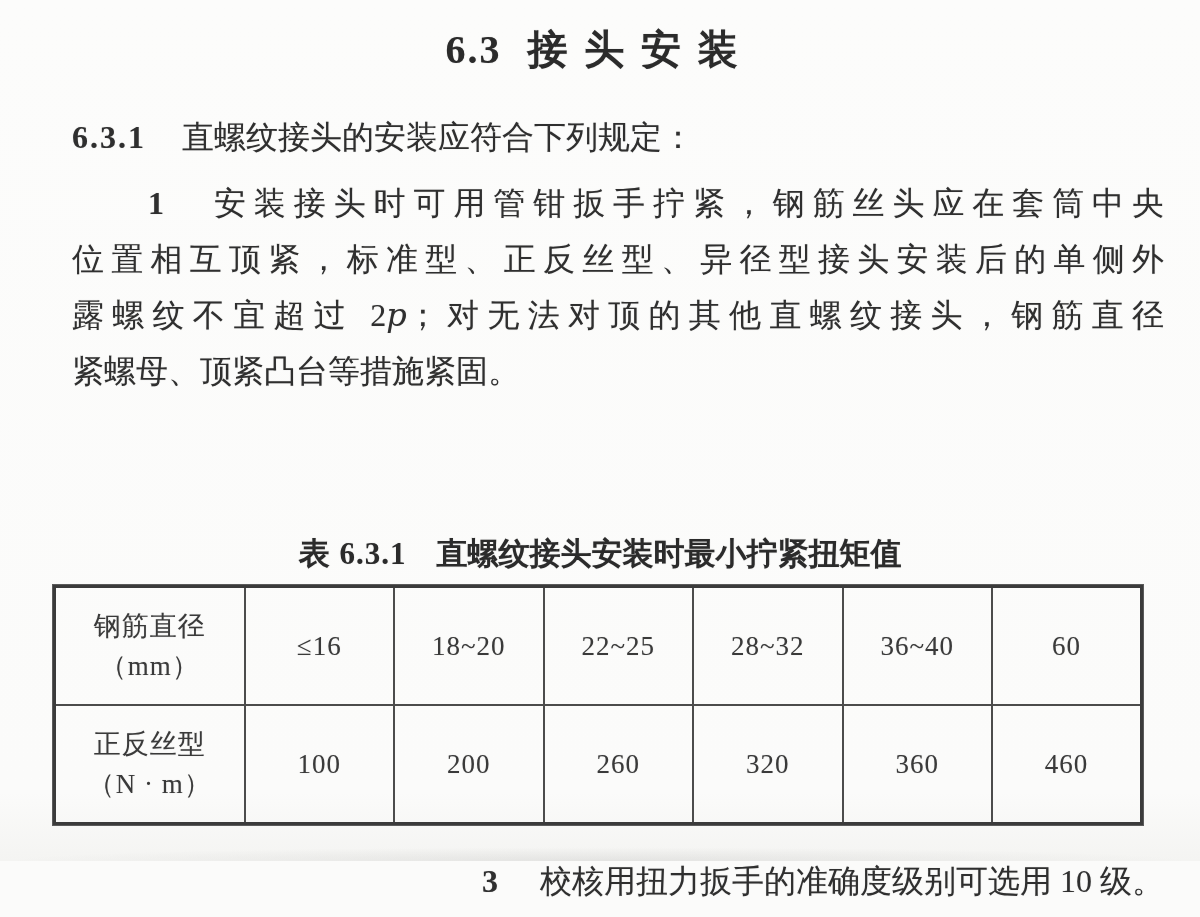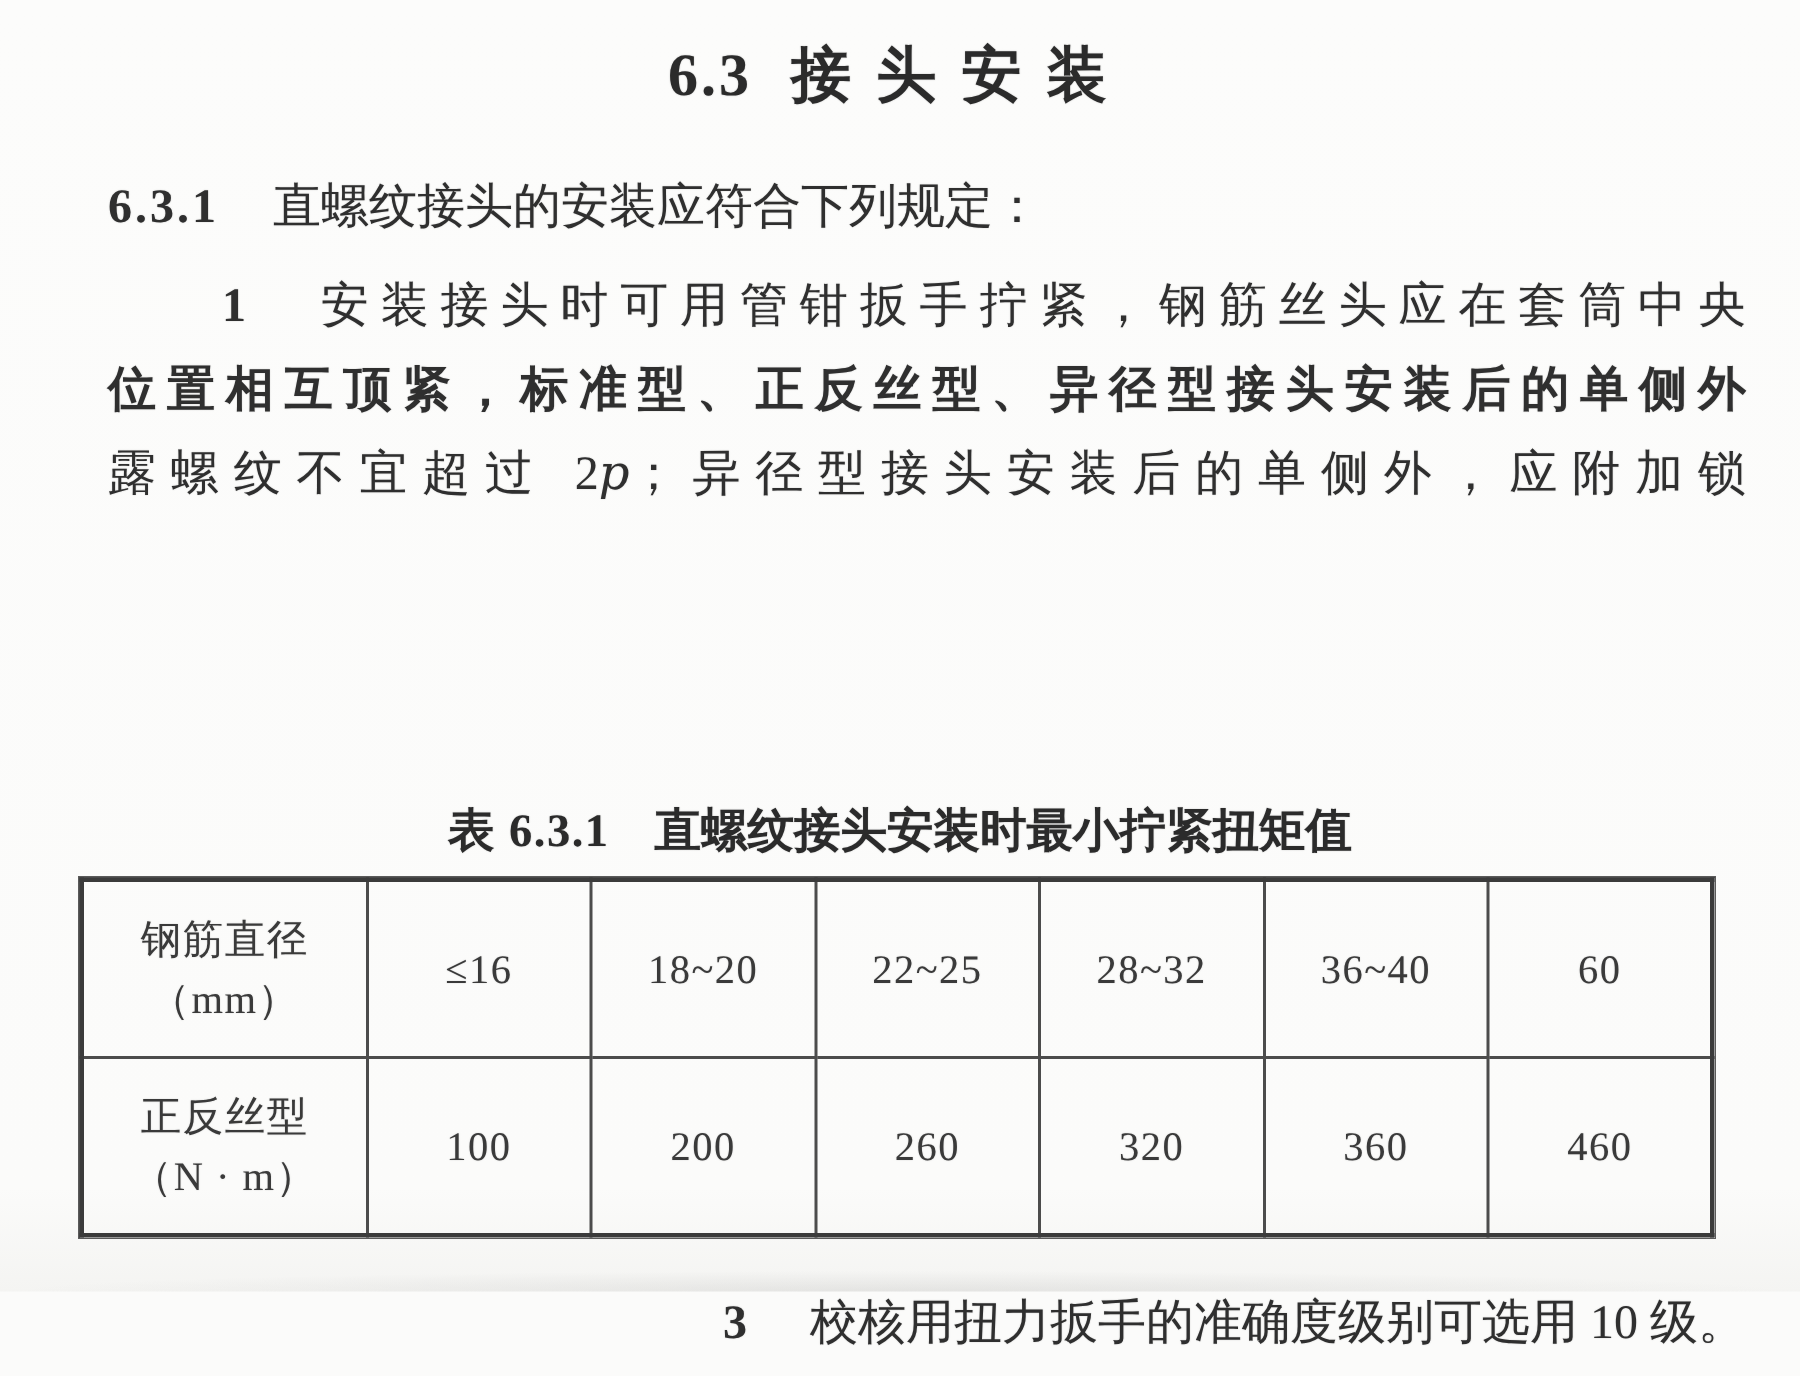--- a/index.html
+++ b/index.html
@@ -93,25 +93,28 @@
     <span class="num">6.3</span><span class="ttl">接头安装</span>
   </div>
 
   <div class="line" style="top:114px;">
     <span class="clause-num">6.3.1</span><span>直螺纹接头的安装应符合下列规定：</span>
   </div>
 
   <div class="line just li-indent" style="top:180px;">
     <span class="li-num">1</span><span>安装接头时可用管钳扳手拧紧，钢筋丝头应在套筒中央</span>
   </div>
-  <div class="line just" style="top:236px;font-weight:bold;">
+  <div class="line just" style="top:236px;">
     <span>位置相互顶紧，标准型、正反丝型、异径型接头安装后的单侧外</span>
   </div>
   <div class="line just" style="top:292px;">
-    <span>露螺纹不宜超过 2</span><span class="var-italic">p</span><span>；异径型接头安装后的单侧外，应附加锁</span>
+    <span>露螺纹不宜超过 2</span><span class="var-italic">p</span><span>；对无法对顶的其他直螺纹接头，钢筋直径</span>
+  </div>
+  <div class="line" style="top:348px;">
+    <span>紧螺母、顶紧凸台等措施紧固。</span>
   </div>
 
 
   <div class="table-caption">
     <span class="cap-label">表 6.3.1</span><span>直螺纹接头安装时最小拧紧扭矩值</span>
   </div>
 
   <table class="torque">
     <colgroup>
       <col class="c-head">

